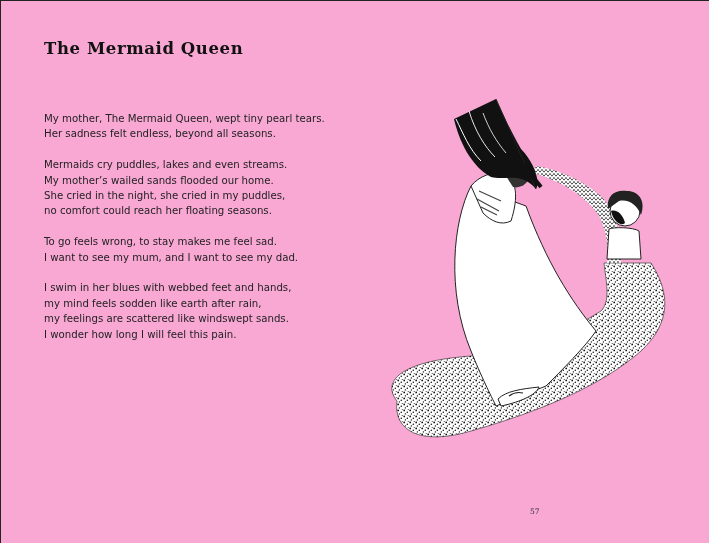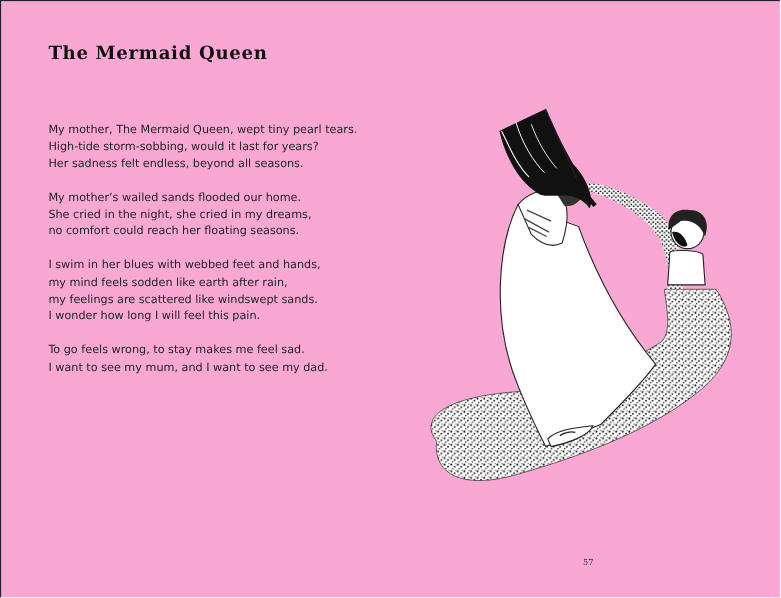--- a/index.html
+++ b/index.html
@@ -44,37 +44,37 @@
 <body>
 
 <div class="frame">
 
   <div class="page-left">
     <h1 class="title">The Mermaid Queen</h1>
 
     <div class="poem">
       <div class="stanza">
         <span class="line">My mother, The Mermaid Queen, wept tiny pearl tears.</span>
-        <span class="line">High-tide storm-sobbing, would it last for years?</span>
         <span class="line">Her sadness felt endless, beyond all seasons.</span>
       </div>
       <div class="stanza">
+        <span class="line">Mermaids cry puddles, lakes and even streams.</span>
         <span class="line">My mother’s wailed sands flooded our home.</span>
-        <span class="line">She cried in the night, she cried in my dreams,</span>
+        <span class="line">She cried in the night, she cried in my puddles,</span>
         <span class="line">no comfort could reach her floating seasons.</span>
+      </div>
+      <div class="stanza">
+        <span class="line">To go feels wrong, to stay makes me feel sad.</span>
+        <span class="line">I want to see my mum, and I want to see my dad.</span>
       </div>
       <div class="stanza">
         <span class="line">I swim in her blues with webbed feet and hands,</span>
         <span class="line">my mind feels sodden like earth after rain,</span>
         <span class="line">my feelings are scattered like windswept sands.</span>
         <span class="line">I wonder how long I will feel this pain.</span>
-      </div>
-      <div class="stanza">
-        <span class="line">To go feels wrong, to stay makes me feel sad.</span>
-        <span class="line">I want to see my mum, and I want to see my dad.</span>
       </div>
     </div>
   </div>
 
   <span class="page-number pn-left">56</span>
 
   <div class="page-right"></div>
 
   <svg class="illustration" viewBox="380 60 330 420" xmlns="http://www.w3.org/2000/svg">
     <defs>

